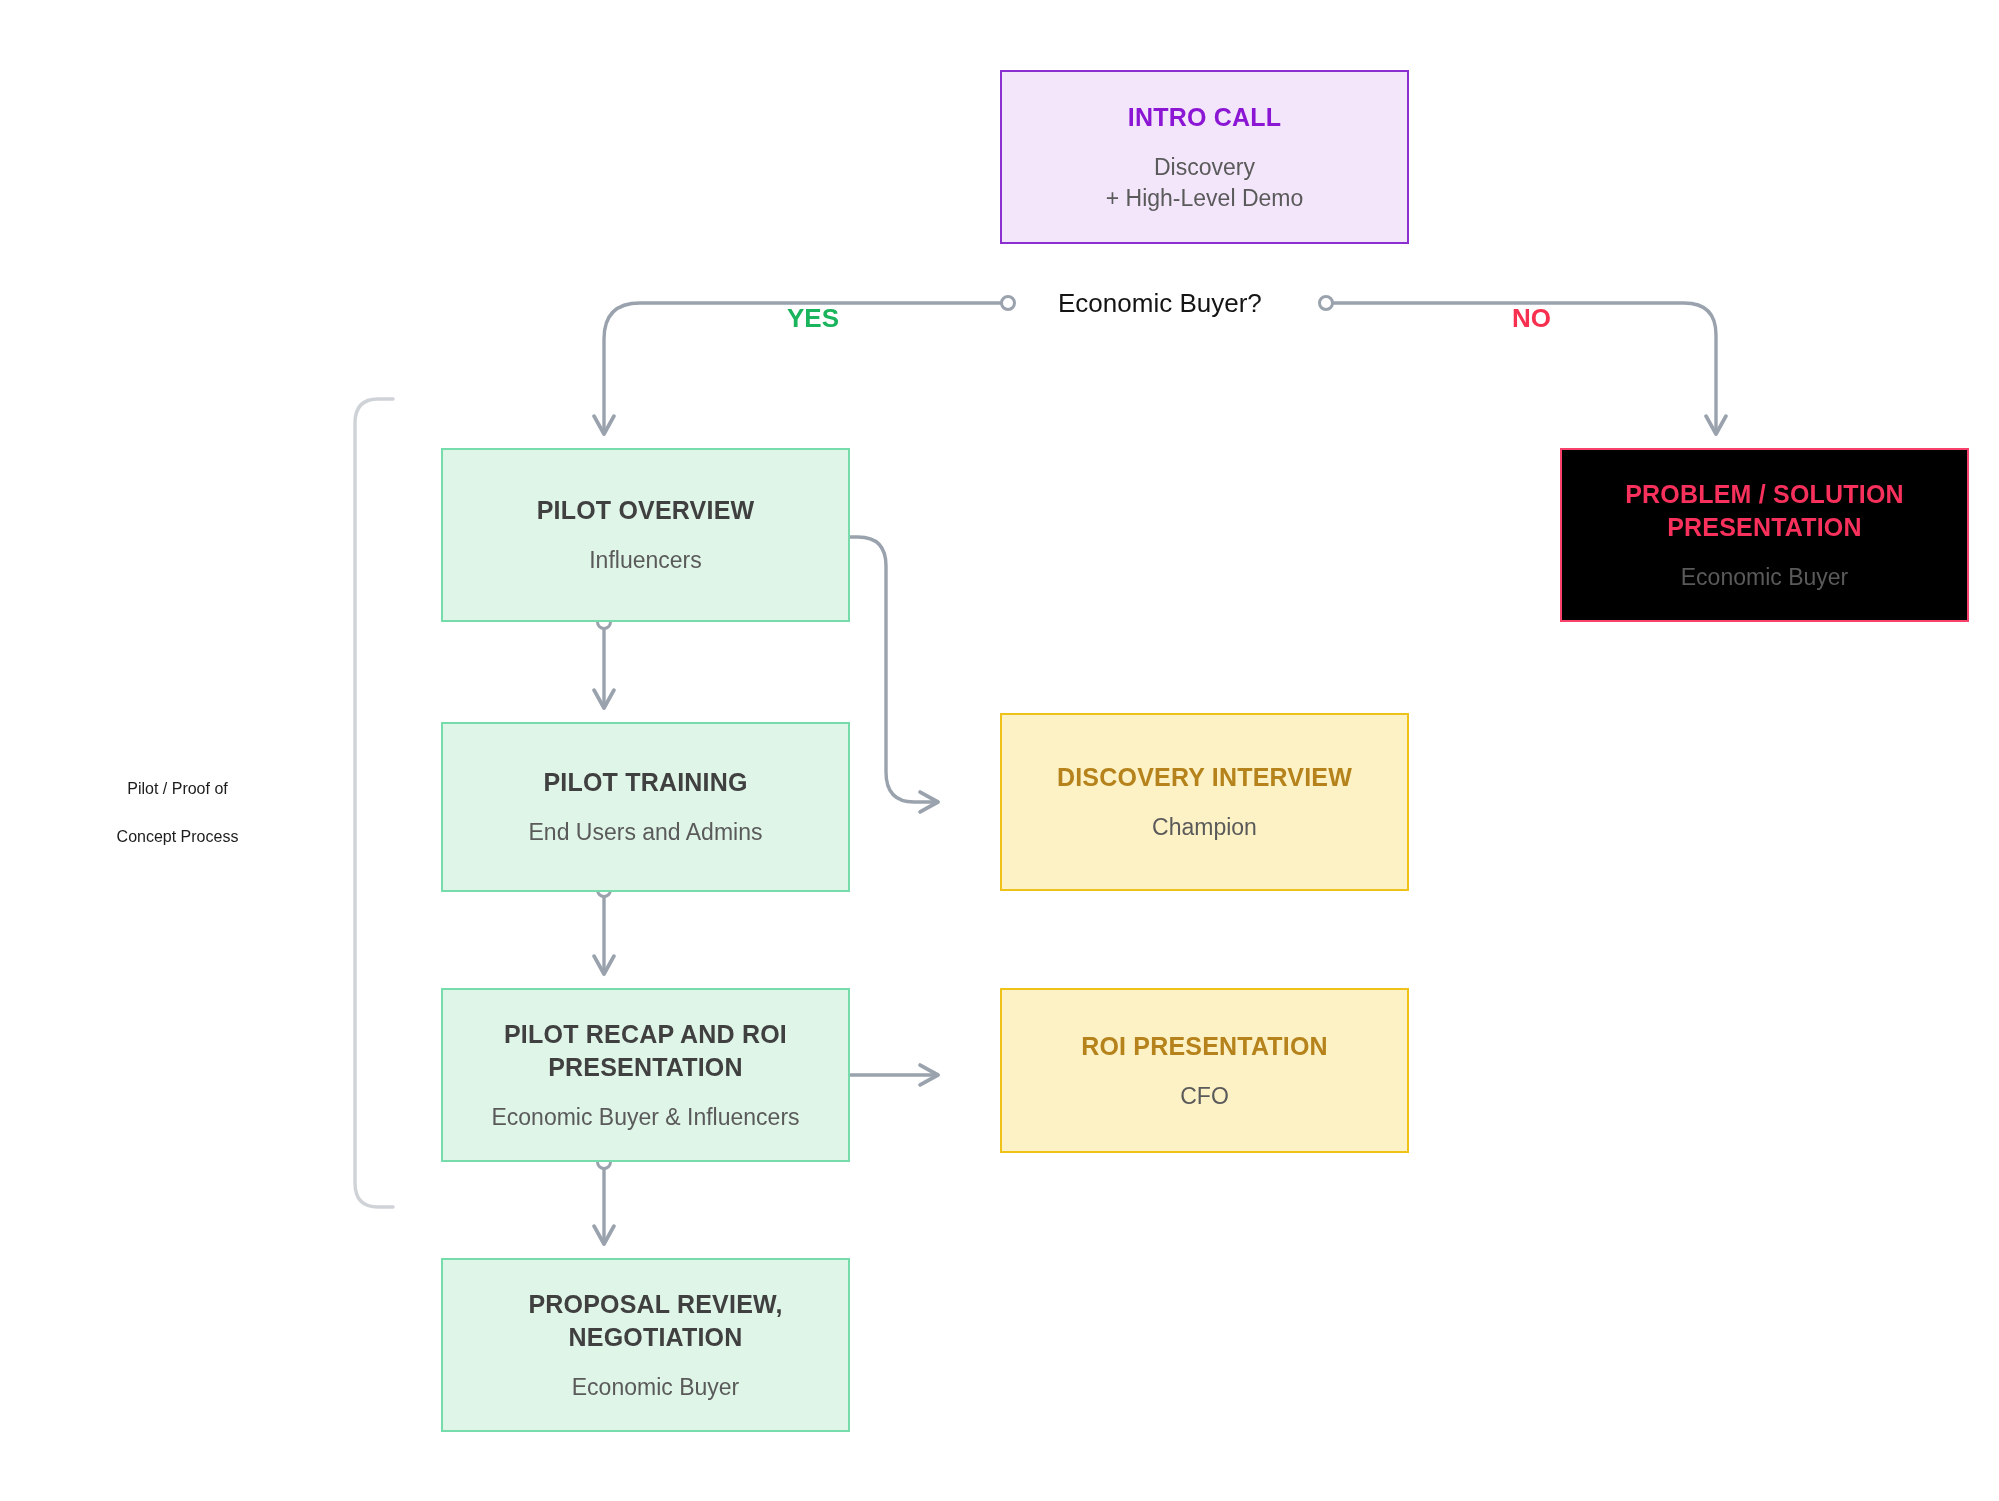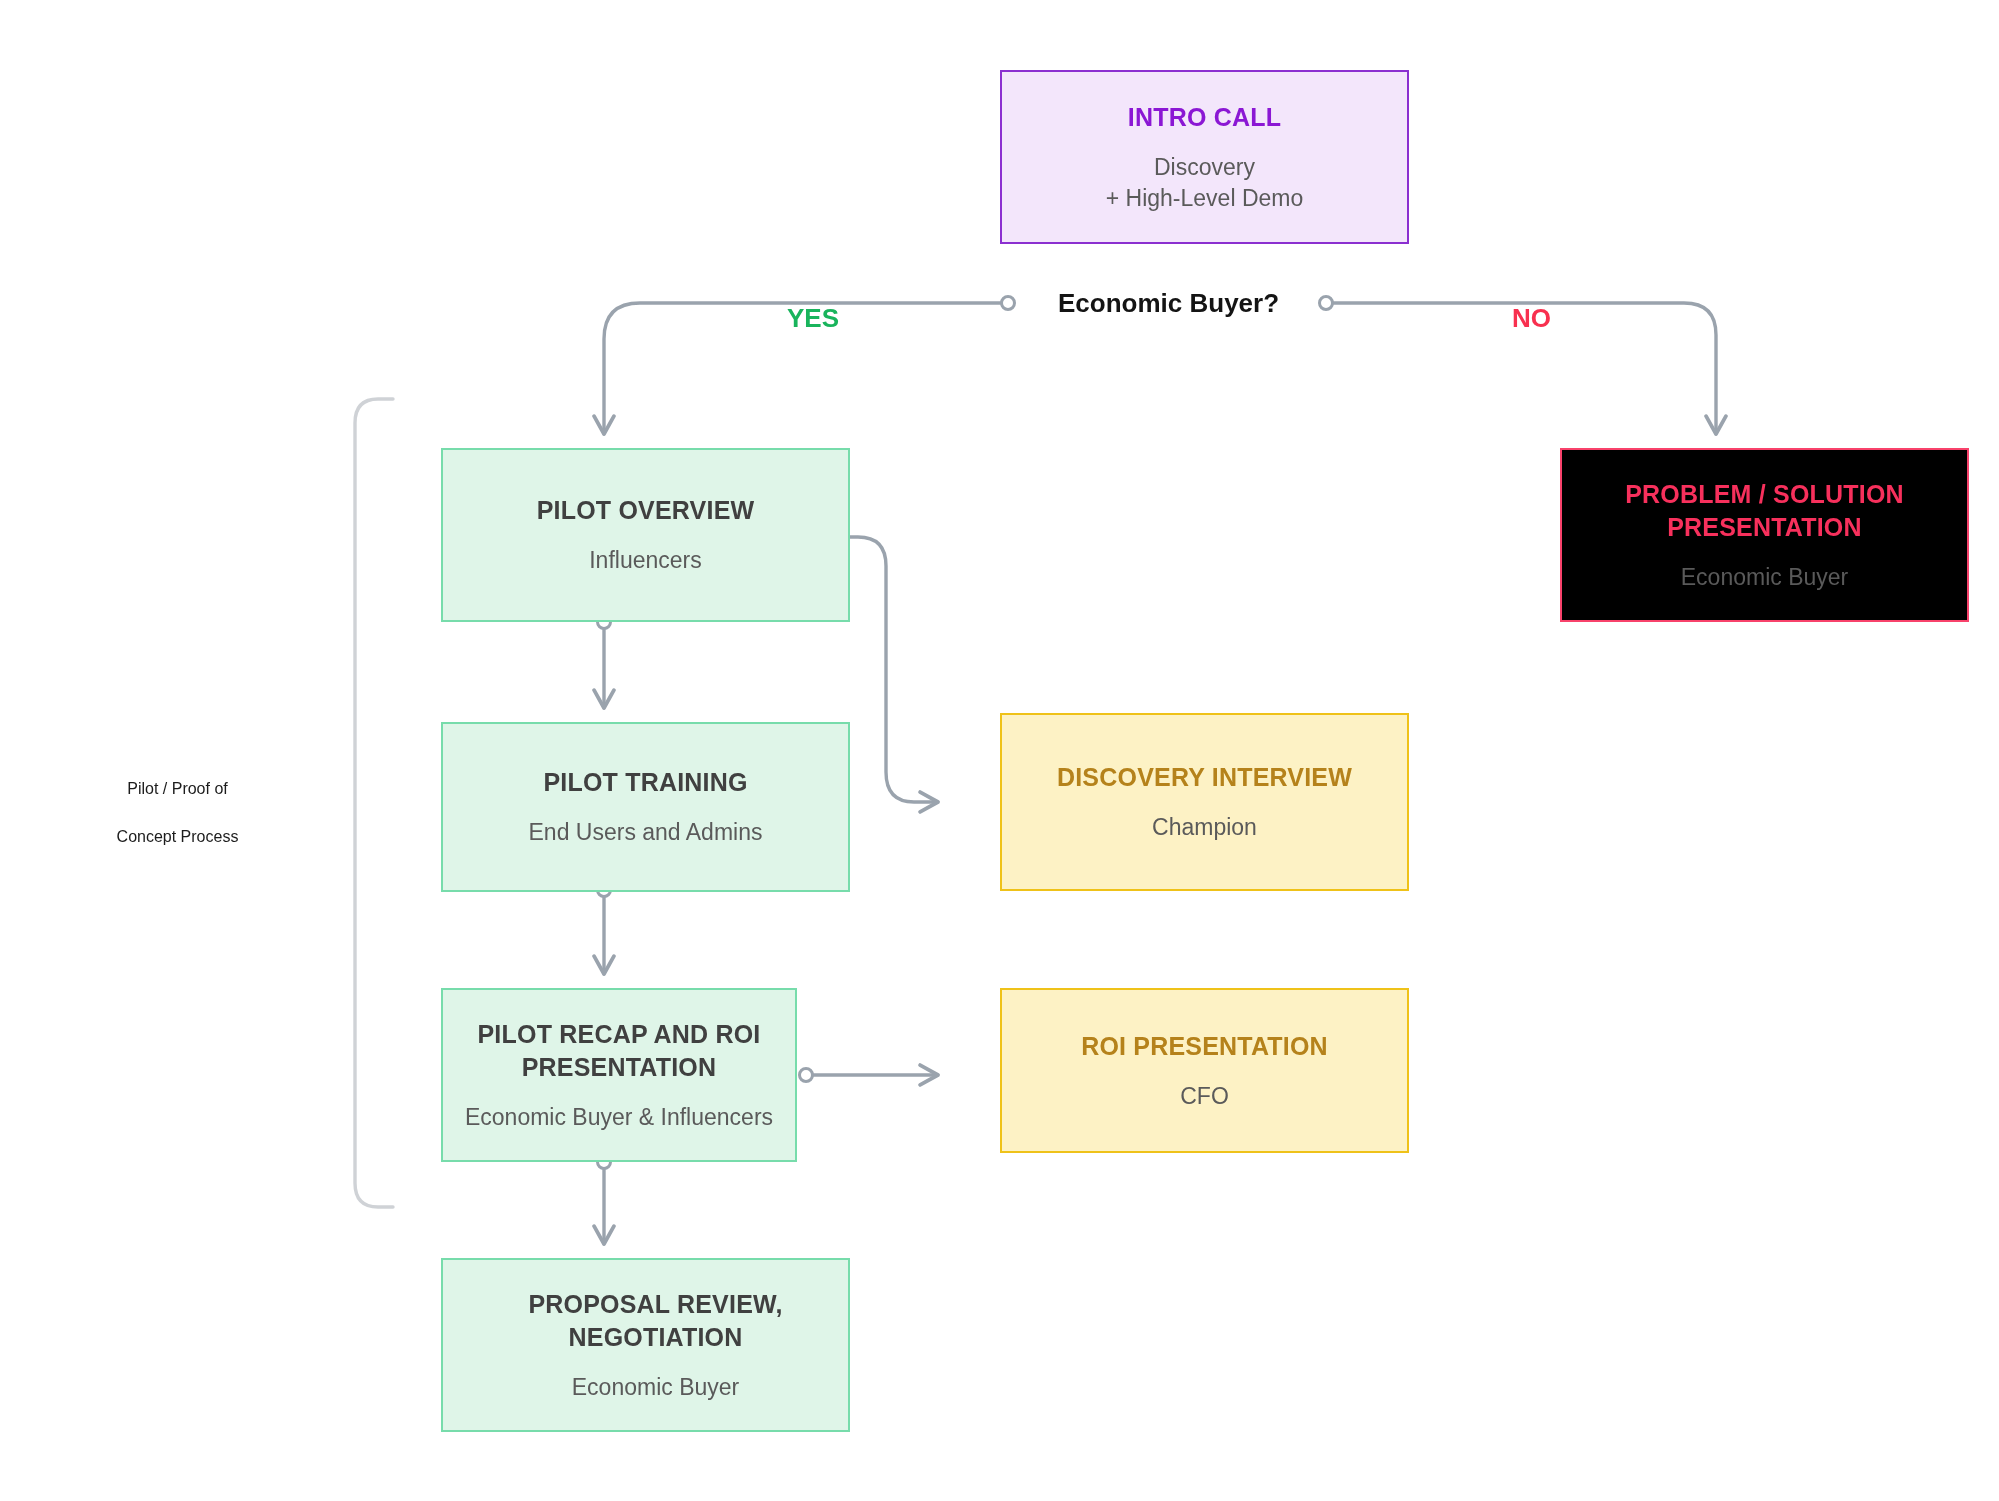--- a/index.html
+++ b/index.html
@@ -129,21 +129,21 @@
   <div class="node green" style="left:393px; top:448px; width:409px; height:174px;">
     <div class="title">PILOT OVERVIEW</div>
     <div class="sub">Influencers</div>
   </div>
 
   <div class="node green" style="left:393px; top:722px; width:409px; height:170px;">
     <div class="title">PILOT TRAINING</div>
     <div class="sub">End Users and Admins</div>
   </div>
 
-  <div class="node green" style="left:393px; top:988px; width:356px; height:174px;">
+  <div class="node green" style="left:393px; top:988px; width:409px; height:174px;">
     <div class="title" style="max-width:330px;">PILOT RECAP AND ROI PRESENTATION</div>
     <div class="sub">Economic Buyer &amp; Influencers</div>
   </div>
 
   <div class="node green" style="left:393px; top:1258px; width:409px; height:174px;padding-left:20px;">
     <div class="title" style="max-width:300px;">PROPOSAL REVIEW, NEGOTIATION</div>
     <div class="sub">Economic Buyer</div>
   </div>
 
   <div class="node yellow" style="left:952px; top:713px; width:409px; height:178px;">
@@ -154,21 +154,21 @@
   <div class="node yellow" style="left:952px; top:988px; width:409px; height:165px;">
     <div class="title">ROI PRESENTATION</div>
     <div class="sub">CFO</div>
   </div>
 
   <div class="node red" style="left:1512px; top:448px; width:409px; height:174px;">
     <div class="title" style="max-width:330px;">PROBLEM / SOLUTION PRESENTATION</div>
     <div class="sub">Economic Buyer</div>
   </div>
 
-  <div class="question-label" style="left:1058px; top:288px;font-weight:bold;">Economic Buyer?</div>
+  <div class="question-label" style="left:1058px; top:288px;">Economic Buyer?</div>
 
   <div class="edge-label yes" style="left:787px; top:287px;">YES</div>
 
   <div class="edge-label no" style="left:1512px; top:287px;">NO</div>
 
   <div class="plain-label" style="left:35px; top:765px; width:285px;">Pilot / Proof of
 Concept Process</div>
 
 </div>
 

